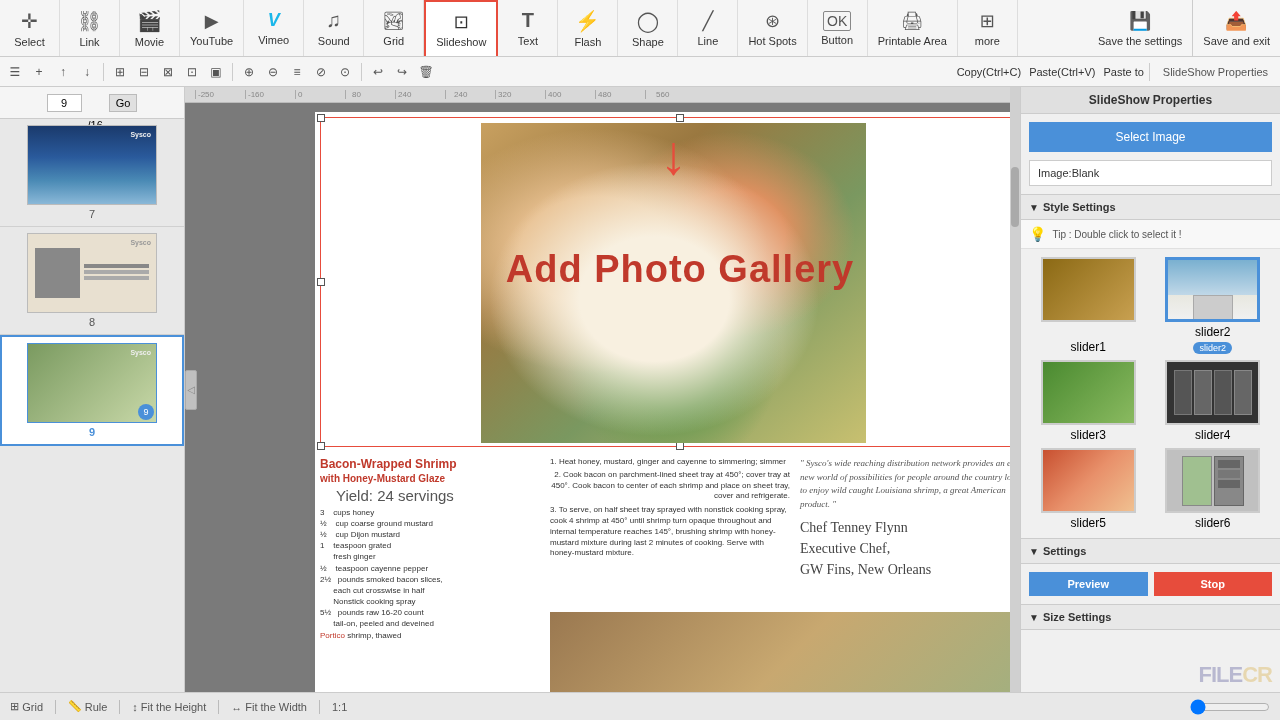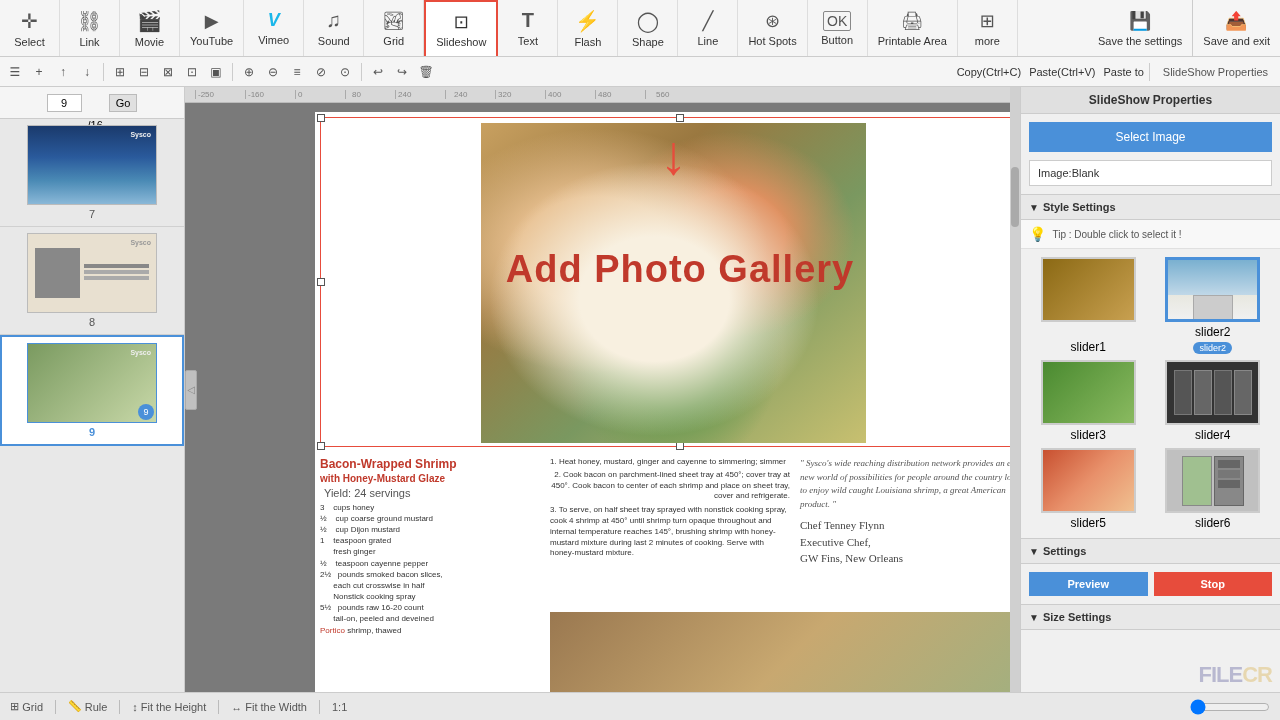--- a/index.html
+++ b/index.html
@@ -538,21 +538,21 @@
             <div style="position:absolute;top:5px;left:50%;transform:translateX(-50%);font-size:55px;color:#e74c3c;line-height:1;">↓</div>
           </div>
         </div>
 
         <div style="position:absolute;top:130px;left:0;width:100%;text-align:center;font-size:38px;font-weight:bold;color:#c0392b;z-index:5;letter-spacing:1px;">Add Photo Gallery</div>
       </div>
 
       <div style="position:absolute;top:345px;left:5px;width:220px;">
         <div style="font-size:12px;font-weight:bold;color:#c0392b;line-height:1.3;">Bacon-Wrapped Shrimp</div>
         <div style="font-size:10px;font-weight:bold;color:#c0392b;">with Honey-Mustard Glaze</div>
-        <div style="font-size:11px;color:#555;margin:3px 4px;">Yield: 24 servings</div>
+        <div style="font-size:15px;color:#555;margin:3px 16px;">Yield: 24 servings</div>
         <div style="font-size:8px;color:#333;line-height:1.4;">
           <div>3 &nbsp;&nbsp; cups honey</div>
           <div>½ &nbsp;&nbsp; cup coarse ground mustard</div>
           <div>½ &nbsp;&nbsp; cup Dijon mustard</div>
           <div>1 &nbsp;&nbsp; teaspoon grated</div>
           <div>&nbsp;&nbsp;&nbsp;&nbsp;&nbsp; fresh ginger</div>
           <div>½ &nbsp;&nbsp; teaspoon cayenne pepper</div>
           <div>2½ &nbsp; pounds smoked bacon slices,</div>
           <div>&nbsp;&nbsp;&nbsp;&nbsp;&nbsp; each cut crosswise in half</div>
           <div>&nbsp;&nbsp;&nbsp;&nbsp;&nbsp; Nonstick cooking spray</div>
@@ -565,21 +565,21 @@
       <div style="position:absolute;top:345px;left:235px;width:240px;font-size:8px;line-height:1.35;color:#333;">
         <div>1. Heat honey, mustard, ginger and cayenne to simmering; simmer</div>
         <div style="margin-top:2px;text-align:right;">2. Cook bacon on parchment-lined sheet tray at 450°; cover tray at 450°. Cook bacon to center of each shrimp and place on sheet tray, cover and refrigerate.</div>
         <div style="margin-top:3px;">3. To serve, on half sheet tray sprayed with nonstick cooking spray, cook 4 shrimp at 450° until shrimp turn opaque throughout and internal temperature reaches 145°, brushing shrimp with honey-mustard mixture during last 2 minutes of cooking. Serve with honey-mustard mixture.</div>
       </div>
 
       <div style="position:absolute;top:345px;left:485px;width:235px;font-size:9px;line-height:1.5;color:#555;font-style:italic;font-family:Georgia,serif;">
         <span>"</span>
         <span>Sysco's wide reaching distribution network provides an entirely new world of possibilities for people around the country looking to enjoy wild caught Louisiana shrimp, a great American product.</span>
         <span>"</span>
-        <div style="margin-top:6px;font-style:normal;font-size:11px;color:#444;">
+        <div style="margin-top:6px;font-style:normal;font-size:14px;color:#444;">
           <div>Chef Tenney Flynn</div>
           <div>Executive Chef,</div>
           <div>GW Fins, New Orleans</div>
         </div>
       </div>
 
       <div style="position:absolute;bottom:0;left:235px;width:490px;height:80px;background:linear-gradient(135deg, #9a7850 0%, #c8a870 50%, #a0b080 100%);"></div>
     </div>
 
     <div style="position:absolute;right:0;top:0;width:10px;height:100%;background:#d0d0d0;">

